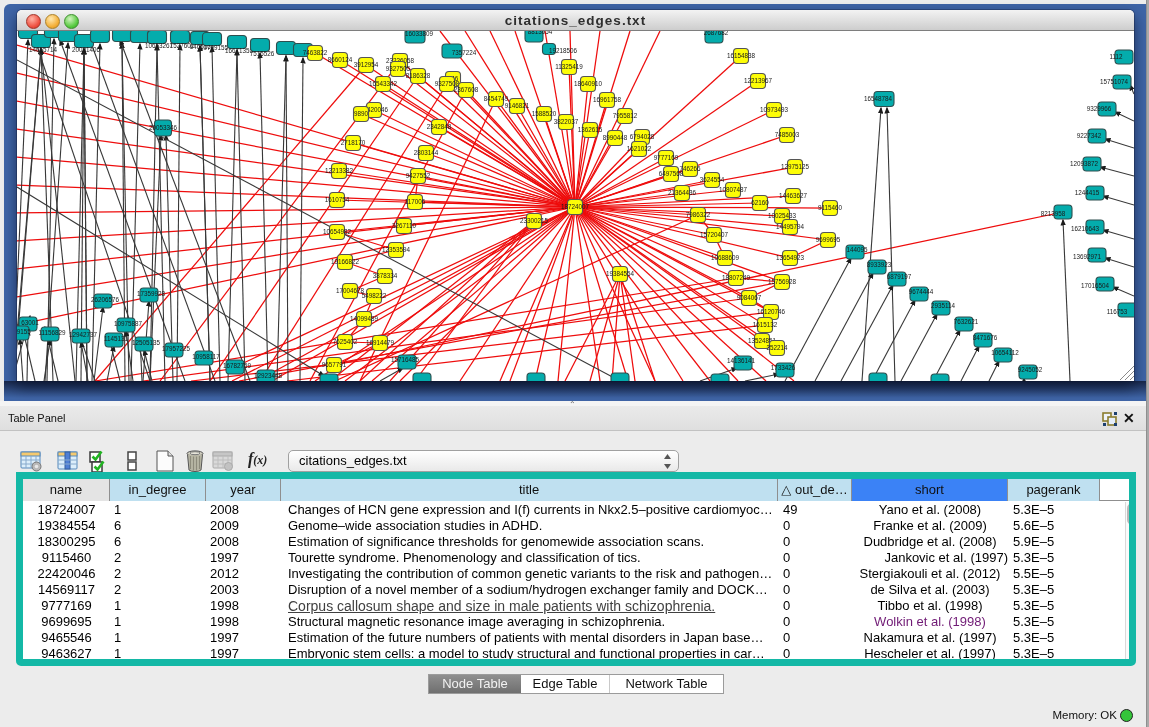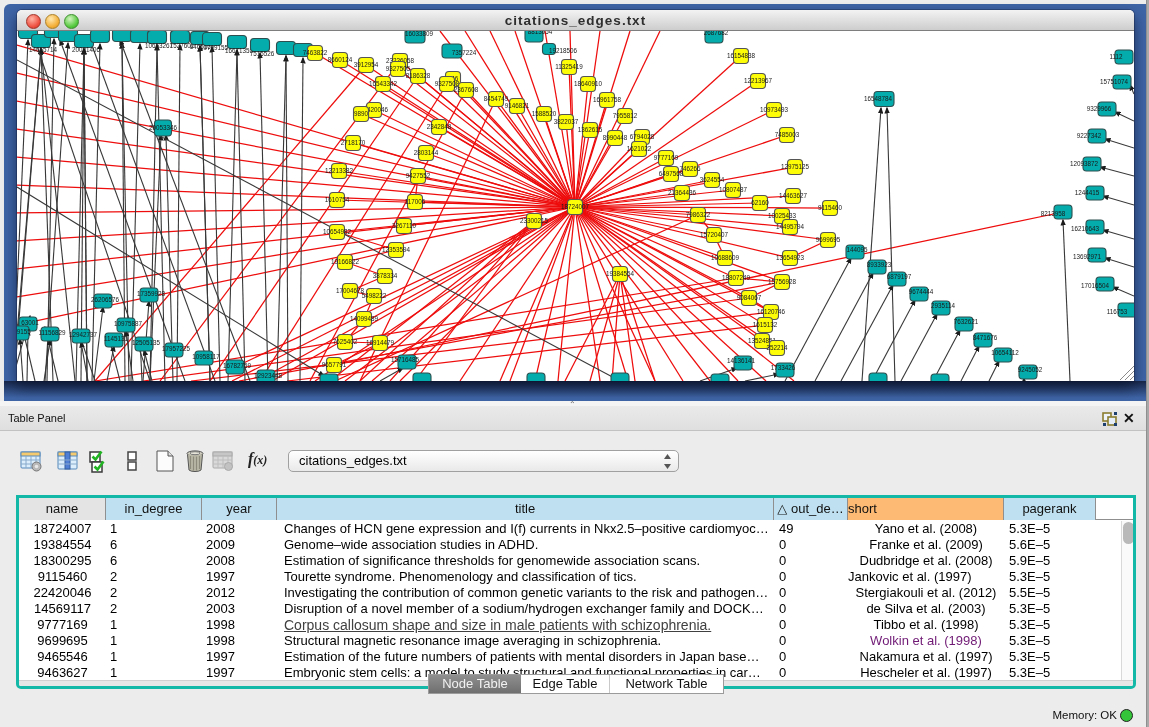--- a/index.html
+++ b/index.html
@@ -582,29 +582,29 @@
 
 <div class="abs" style="left:288px;top:450px;width:391px;height:22px;border:1px solid #a0a0a0;border-radius:5px;
  background:linear-gradient(#ffffff,#e9e9e9);box-sizing:border-box;">
   <div style="position:absolute;left:10px;top:0;font-size:13px;color:#000;line-height:20px;">citations_edges.txt</div>
   <svg style="position:absolute;right:6px;top:3px" width="9" height="15" viewBox="0 0 9 15">
     <path d="M4.5 0 L8 5 H1 z" fill="#555"></path>
       <path d="M4.5 15 L8 10 H1 z" fill="#555"></path>
   </svg>
 </div>
 
-<div class="abs" style="left:16px;top:495px;width:1120px;height:194px;background:#fff;border:3px solid #14b8a6;
+<div class="abs" style="left:16px;top:472px;width:1120px;height:194px;background:#fff;border:7px solid #14b8a6;
  border-radius:0 0 5px 5px;box-sizing:border-box;overflow:hidden;">
   <div class="abs" style="left:0;top:0;width:1118px;height:22px;border-bottom:1px solid #8f8f8f;box-sizing:border-box;">
       <div style="position:absolute;left:0px;top:0;width:87px;height:22px;background:#e4e4e4;border-right:1px solid #8f8f8f;box-sizing:border-box;text-align:center;line-height:22px;font-size:13px;color:#111">name</div>
       <div style="position:absolute;left:87px;top:0;width:96px;height:22px;background:#bfe0f0;border-right:1px solid #8f8f8f;box-sizing:border-box;text-align:center;line-height:22px;font-size:13px;color:#111">in_degree</div>
       <div style="position:absolute;left:183px;top:0;width:75px;height:22px;background:#bfe0f0;border-right:1px solid #8f8f8f;box-sizing:border-box;text-align:center;line-height:22px;font-size:13px;color:#111">year</div>
       <div style="position:absolute;left:258px;top:0;width:497px;height:22px;background:#bfe0f0;border-right:1px solid #8f8f8f;box-sizing:border-box;text-align:center;line-height:22px;font-size:13px;color:#111">title</div>
       <div style="position:absolute;left:755px;top:0;width:74px;height:22px;background:#bfe0f0;border-right:1px solid #8f8f8f;box-sizing:border-box;text-align:center;line-height:22px;font-size:13px;color:#111">△ out_de…</div>
-      <div style="position:absolute;left:829px;top:0;width:156px;height:22px;background:#fdba74;border-right:1px solid #8f8f8f;box-sizing:border-box;text-align:left;line-height:22px;font-size:13px;color:#111">short</div>
+      <div style="position:absolute;left:829px;top:0;width:156px;height:22px;background:#3b82f6;border-right:1px solid #8f8f8f;box-sizing:border-box;text-align:center;line-height:22px;font-size:13px;color:#111">short</div>
       <div style="position:absolute;left:985px;top:0;width:92px;height:22px;background:#bfe0f0;border-right:1px solid #8f8f8f;box-sizing:border-box;text-align:center;line-height:22px;font-size:13px;color:#111">pagerank</div>
     </div>
   <div class="abs" style="left:0;top:23px;width:1118px;height:160px;">
       <div style="position:absolute;left:0px;top:0px;width:87px;height:16px;line-height:16px;font-size:13px;color:#000;white-space:nowrap;overflow:hidden;text-align:center;">18724007</div>
       <div style="position:absolute;left:87px;top:0px;width:96px;height:16px;line-height:16px;font-size:13px;color:#000;white-space:nowrap;overflow:hidden;padding-left:4px;box-sizing:border-box;">1</div>
       <div style="position:absolute;left:183px;top:0px;width:75px;height:16px;line-height:16px;font-size:13px;color:#000;white-space:nowrap;overflow:hidden;padding-left:4px;box-sizing:border-box;">2008</div>
       <div style="position:absolute;left:258px;top:0px;width:497px;height:16px;line-height:16px;font-size:13px;color:#000;white-space:nowrap;overflow:hidden;padding-left:7px;box-sizing:border-box;">Changes of HCN gene expression and I(f) currents in Nkx2.5–positive cardiomyoc…</div>
       <div style="position:absolute;left:755px;top:0px;width:74px;height:16px;line-height:16px;font-size:13px;color:#000;white-space:nowrap;overflow:hidden;padding-left:5px;box-sizing:border-box;">49</div>
       <div style="position:absolute;left:829px;top:0px;width:156px;height:16px;line-height:16px;font-size:13px;color:#000;white-space:nowrap;overflow:hidden;text-align:center;">Yano et al. (2008)</div>
       <div style="position:absolute;left:985px;top:0px;width:92px;height:16px;line-height:16px;font-size:13px;color:#000;white-space:nowrap;overflow:hidden;padding-left:5px;box-sizing:border-box;">5.3E–5</div>
@@ -620,21 +620,21 @@
       <div style="position:absolute;left:183px;top:32px;width:75px;height:16px;line-height:16px;font-size:13px;color:#000;white-space:nowrap;overflow:hidden;padding-left:4px;box-sizing:border-box;">2008</div>
       <div style="position:absolute;left:258px;top:32px;width:497px;height:16px;line-height:16px;font-size:13px;color:#000;white-space:nowrap;overflow:hidden;padding-left:7px;box-sizing:border-box;">Estimation of significance thresholds for genomewide association scans.</div>
       <div style="position:absolute;left:755px;top:32px;width:74px;height:16px;line-height:16px;font-size:13px;color:#000;white-space:nowrap;overflow:hidden;padding-left:5px;box-sizing:border-box;">0</div>
       <div style="position:absolute;left:829px;top:32px;width:156px;height:16px;line-height:16px;font-size:13px;color:#000;white-space:nowrap;overflow:hidden;text-align:center;">Dudbridge et al. (2008)</div>
       <div style="position:absolute;left:985px;top:32px;width:92px;height:16px;line-height:16px;font-size:13px;color:#000;white-space:nowrap;overflow:hidden;padding-left:5px;box-sizing:border-box;">5.9E–5</div>
       <div style="position:absolute;left:0px;top:48px;width:87px;height:16px;line-height:16px;font-size:13px;color:#000;white-space:nowrap;overflow:hidden;text-align:center;">9115460</div>
       <div style="position:absolute;left:87px;top:48px;width:96px;height:16px;line-height:16px;font-size:13px;color:#000;white-space:nowrap;overflow:hidden;padding-left:4px;box-sizing:border-box;">2</div>
       <div style="position:absolute;left:183px;top:48px;width:75px;height:16px;line-height:16px;font-size:13px;color:#000;white-space:nowrap;overflow:hidden;padding-left:4px;box-sizing:border-box;">1997</div>
       <div style="position:absolute;left:258px;top:48px;width:497px;height:16px;line-height:16px;font-size:13px;color:#000;white-space:nowrap;overflow:hidden;padding-left:7px;box-sizing:border-box;">Tourette syndrome. Phenomenology and classification of tics.</div>
       <div style="position:absolute;left:755px;top:48px;width:74px;height:16px;line-height:16px;font-size:13px;color:#000;white-space:nowrap;overflow:hidden;padding-left:5px;box-sizing:border-box;">0</div>
-      <div style="position:absolute;left:829px;top:48px;width:156px;height:16px;line-height:16px;font-size:13px;color:#000;white-space:nowrap;overflow:hidden;text-align:left;">Jankovic et al. (1997)</div>
+      <div style="position:absolute;left:829px;top:48px;width:156px;height:16px;line-height:16px;font-size:13px;color:#000;white-space:nowrap;overflow:hidden;text-align:right;">Jankovic et al. (1997)</div>
       <div style="position:absolute;left:985px;top:48px;width:92px;height:16px;line-height:16px;font-size:13px;color:#000;white-space:nowrap;overflow:hidden;padding-left:5px;box-sizing:border-box;">5.3E–5</div>
       <div style="position:absolute;left:0px;top:64px;width:87px;height:16px;line-height:16px;font-size:13px;color:#000;white-space:nowrap;overflow:hidden;text-align:center;">22420046</div>
       <div style="position:absolute;left:87px;top:64px;width:96px;height:16px;line-height:16px;font-size:13px;color:#000;white-space:nowrap;overflow:hidden;padding-left:4px;box-sizing:border-box;">2</div>
       <div style="position:absolute;left:183px;top:64px;width:75px;height:16px;line-height:16px;font-size:13px;color:#000;white-space:nowrap;overflow:hidden;padding-left:4px;box-sizing:border-box;">2012</div>
       <div style="position:absolute;left:258px;top:64px;width:497px;height:16px;line-height:16px;font-size:13px;color:#000;white-space:nowrap;overflow:hidden;padding-left:7px;box-sizing:border-box;">Investigating the contribution of common genetic variants to the risk and pathogen…</div>
       <div style="position:absolute;left:755px;top:64px;width:74px;height:16px;line-height:16px;font-size:13px;color:#000;white-space:nowrap;overflow:hidden;padding-left:5px;box-sizing:border-box;">0</div>
       <div style="position:absolute;left:829px;top:64px;width:156px;height:16px;line-height:16px;font-size:13px;color:#000;white-space:nowrap;overflow:hidden;text-align:center;">Stergiakouli et al. (2012)</div>
       <div style="position:absolute;left:985px;top:64px;width:92px;height:16px;line-height:16px;font-size:13px;color:#000;white-space:nowrap;overflow:hidden;padding-left:5px;box-sizing:border-box;">5.5E–5</div>
       <div style="position:absolute;left:0px;top:80px;width:87px;height:16px;line-height:16px;font-size:13px;color:#000;white-space:nowrap;overflow:hidden;text-align:center;">14569117</div>
       <div style="position:absolute;left:87px;top:80px;width:96px;height:16px;line-height:16px;font-size:13px;color:#000;white-space:nowrap;overflow:hidden;padding-left:4px;box-sizing:border-box;">2</div>

